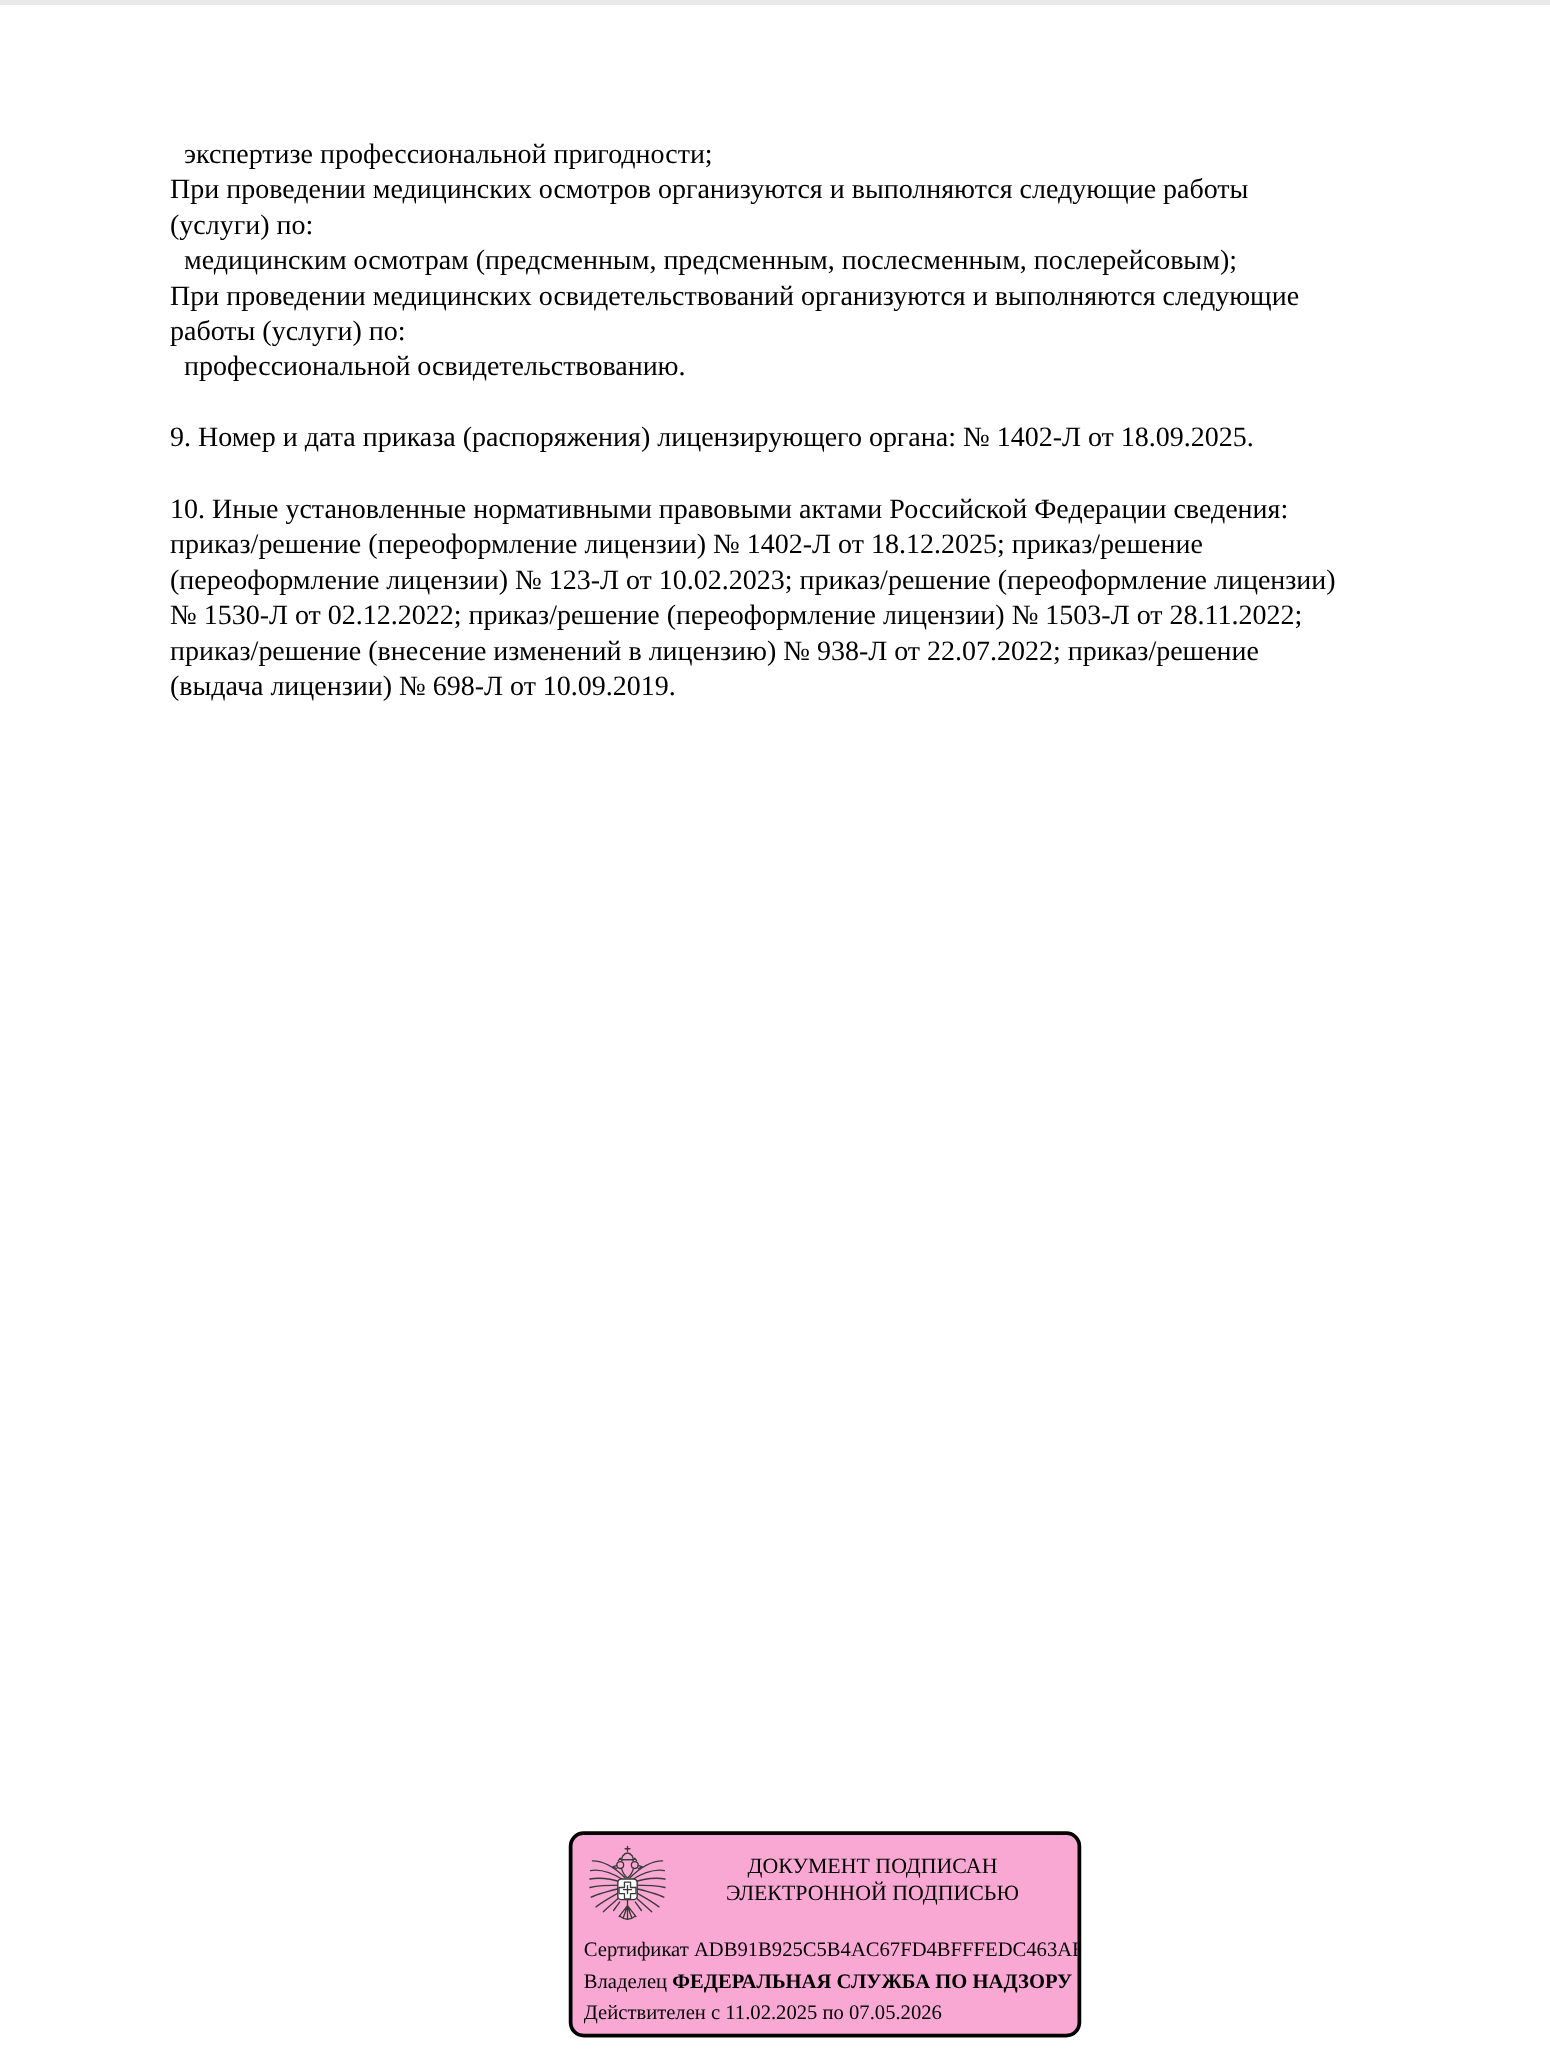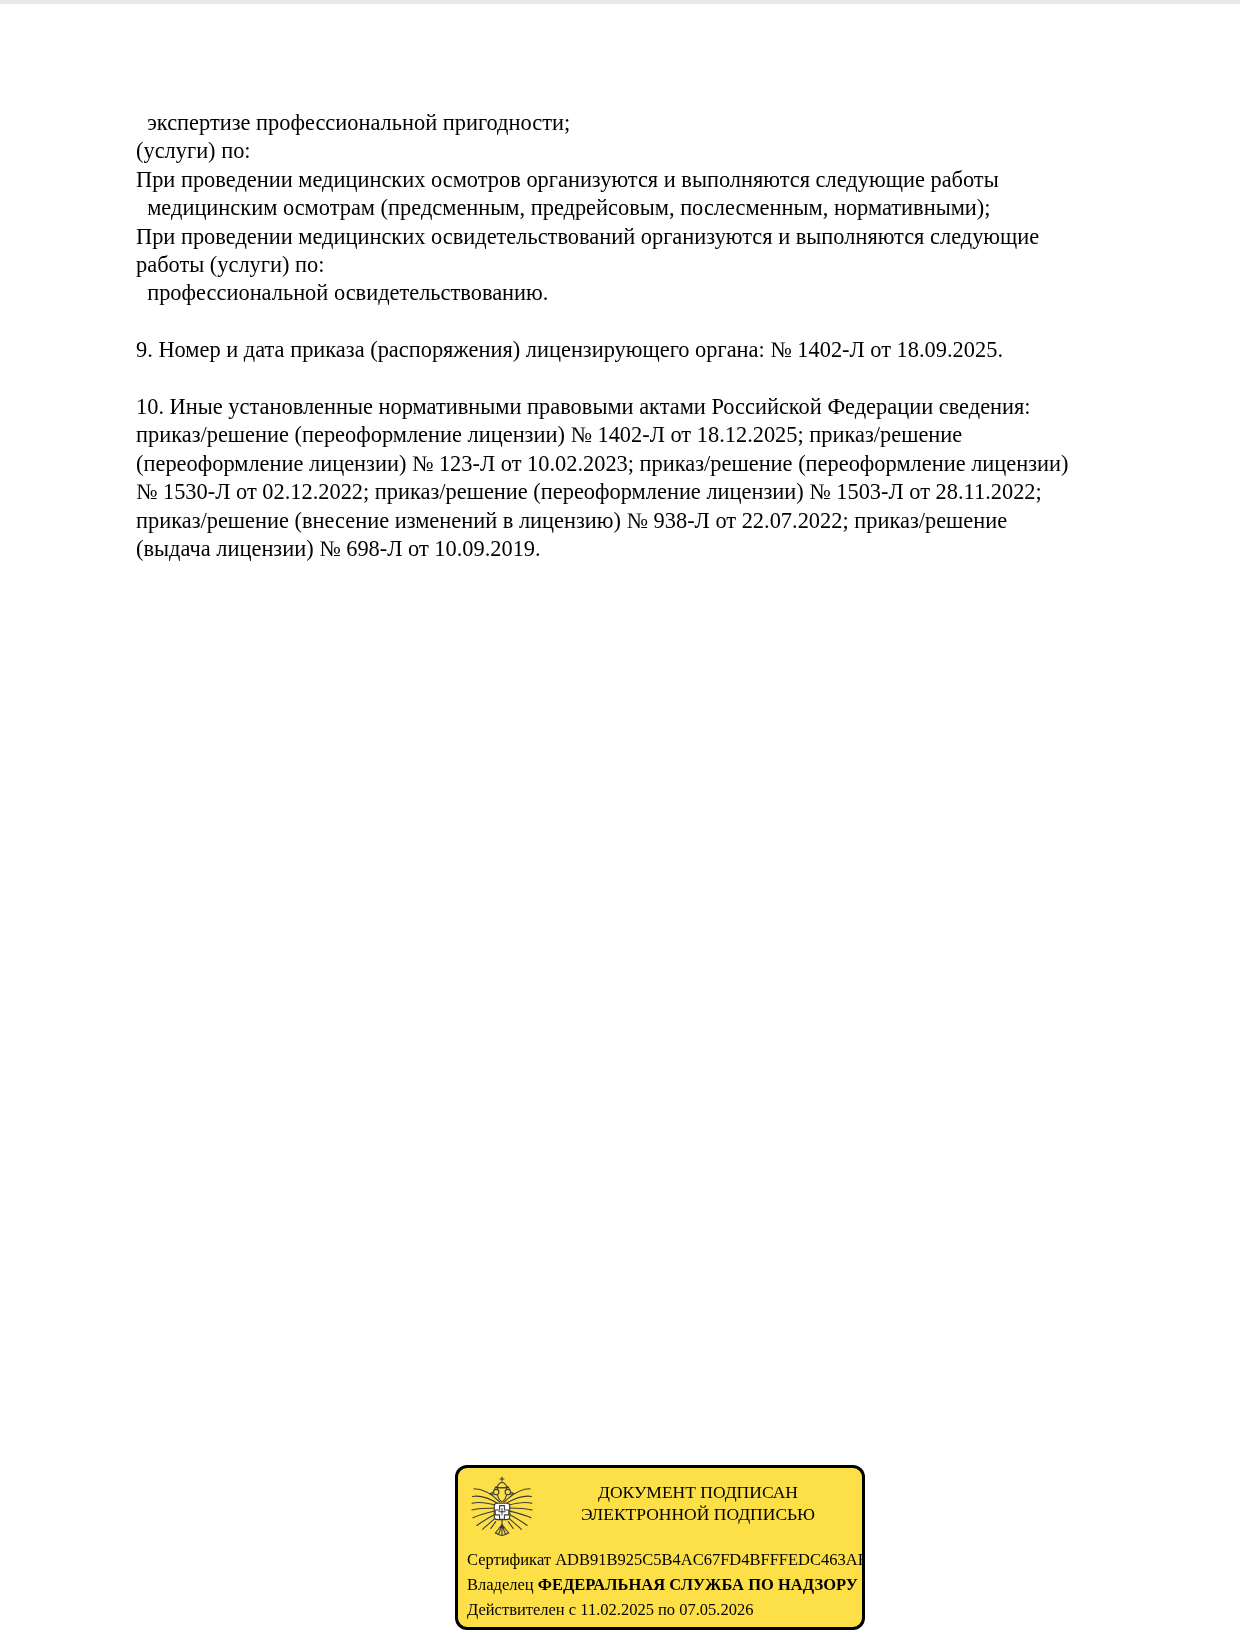--- a/index.html
+++ b/index.html
@@ -28,21 +28,21 @@
 
   
   #stamp {
     position: absolute;
     left: 455px;
     top: 1461px;
     width: 404px;
     height: 159px;
     border: 3px solid #000000;
     border-radius: 12px;
-    background: #fde047;
+    background: #f9a8d4;
   }
   #stamp-emblem {
     position: absolute;
     left: 13px;
     top: 8px;
     width: 62px;
     height: 68px;
   }
   #stamp-title {
     position: absolute;
@@ -70,23 +70,23 @@
 </style>
 </head>
 <body>
 
 <div id="page">
 
   <div id="doc-text">
 
     <div class="para">
       <div class="line">  экспертизе профессиональной пригодности;</div>
+      <div class="line">При проведении медицинских осмотров организуются и выполняются следующие работы</div>
       <div class="line">(услуги) по:</div>
-      <div class="line">При проведении медицинских осмотров организуются и выполняются следующие работы</div>
-      <div class="line">  медицинским осмотрам (предсменным, предрейсовым, послесменным, нормативными);</div>
+      <div class="line">  медицинским осмотрам (предсменным, предсменным, послесменным, послерейсовым);</div>
       <div class="line">При проведении медицинских освидетельствований организуются и выполняются следующие</div>
       <div class="line">работы (услуги) по:</div>
       <div class="line">  профессиональной освидетельствованию.</div>
     </div>
 
     <div class="para">
       <div class="line">9. Номер и дата приказа (распоряжения) лицензирующего органа: № 1402-Л от 18.09.2025.</div>
     </div>
 
     <div class="para">

